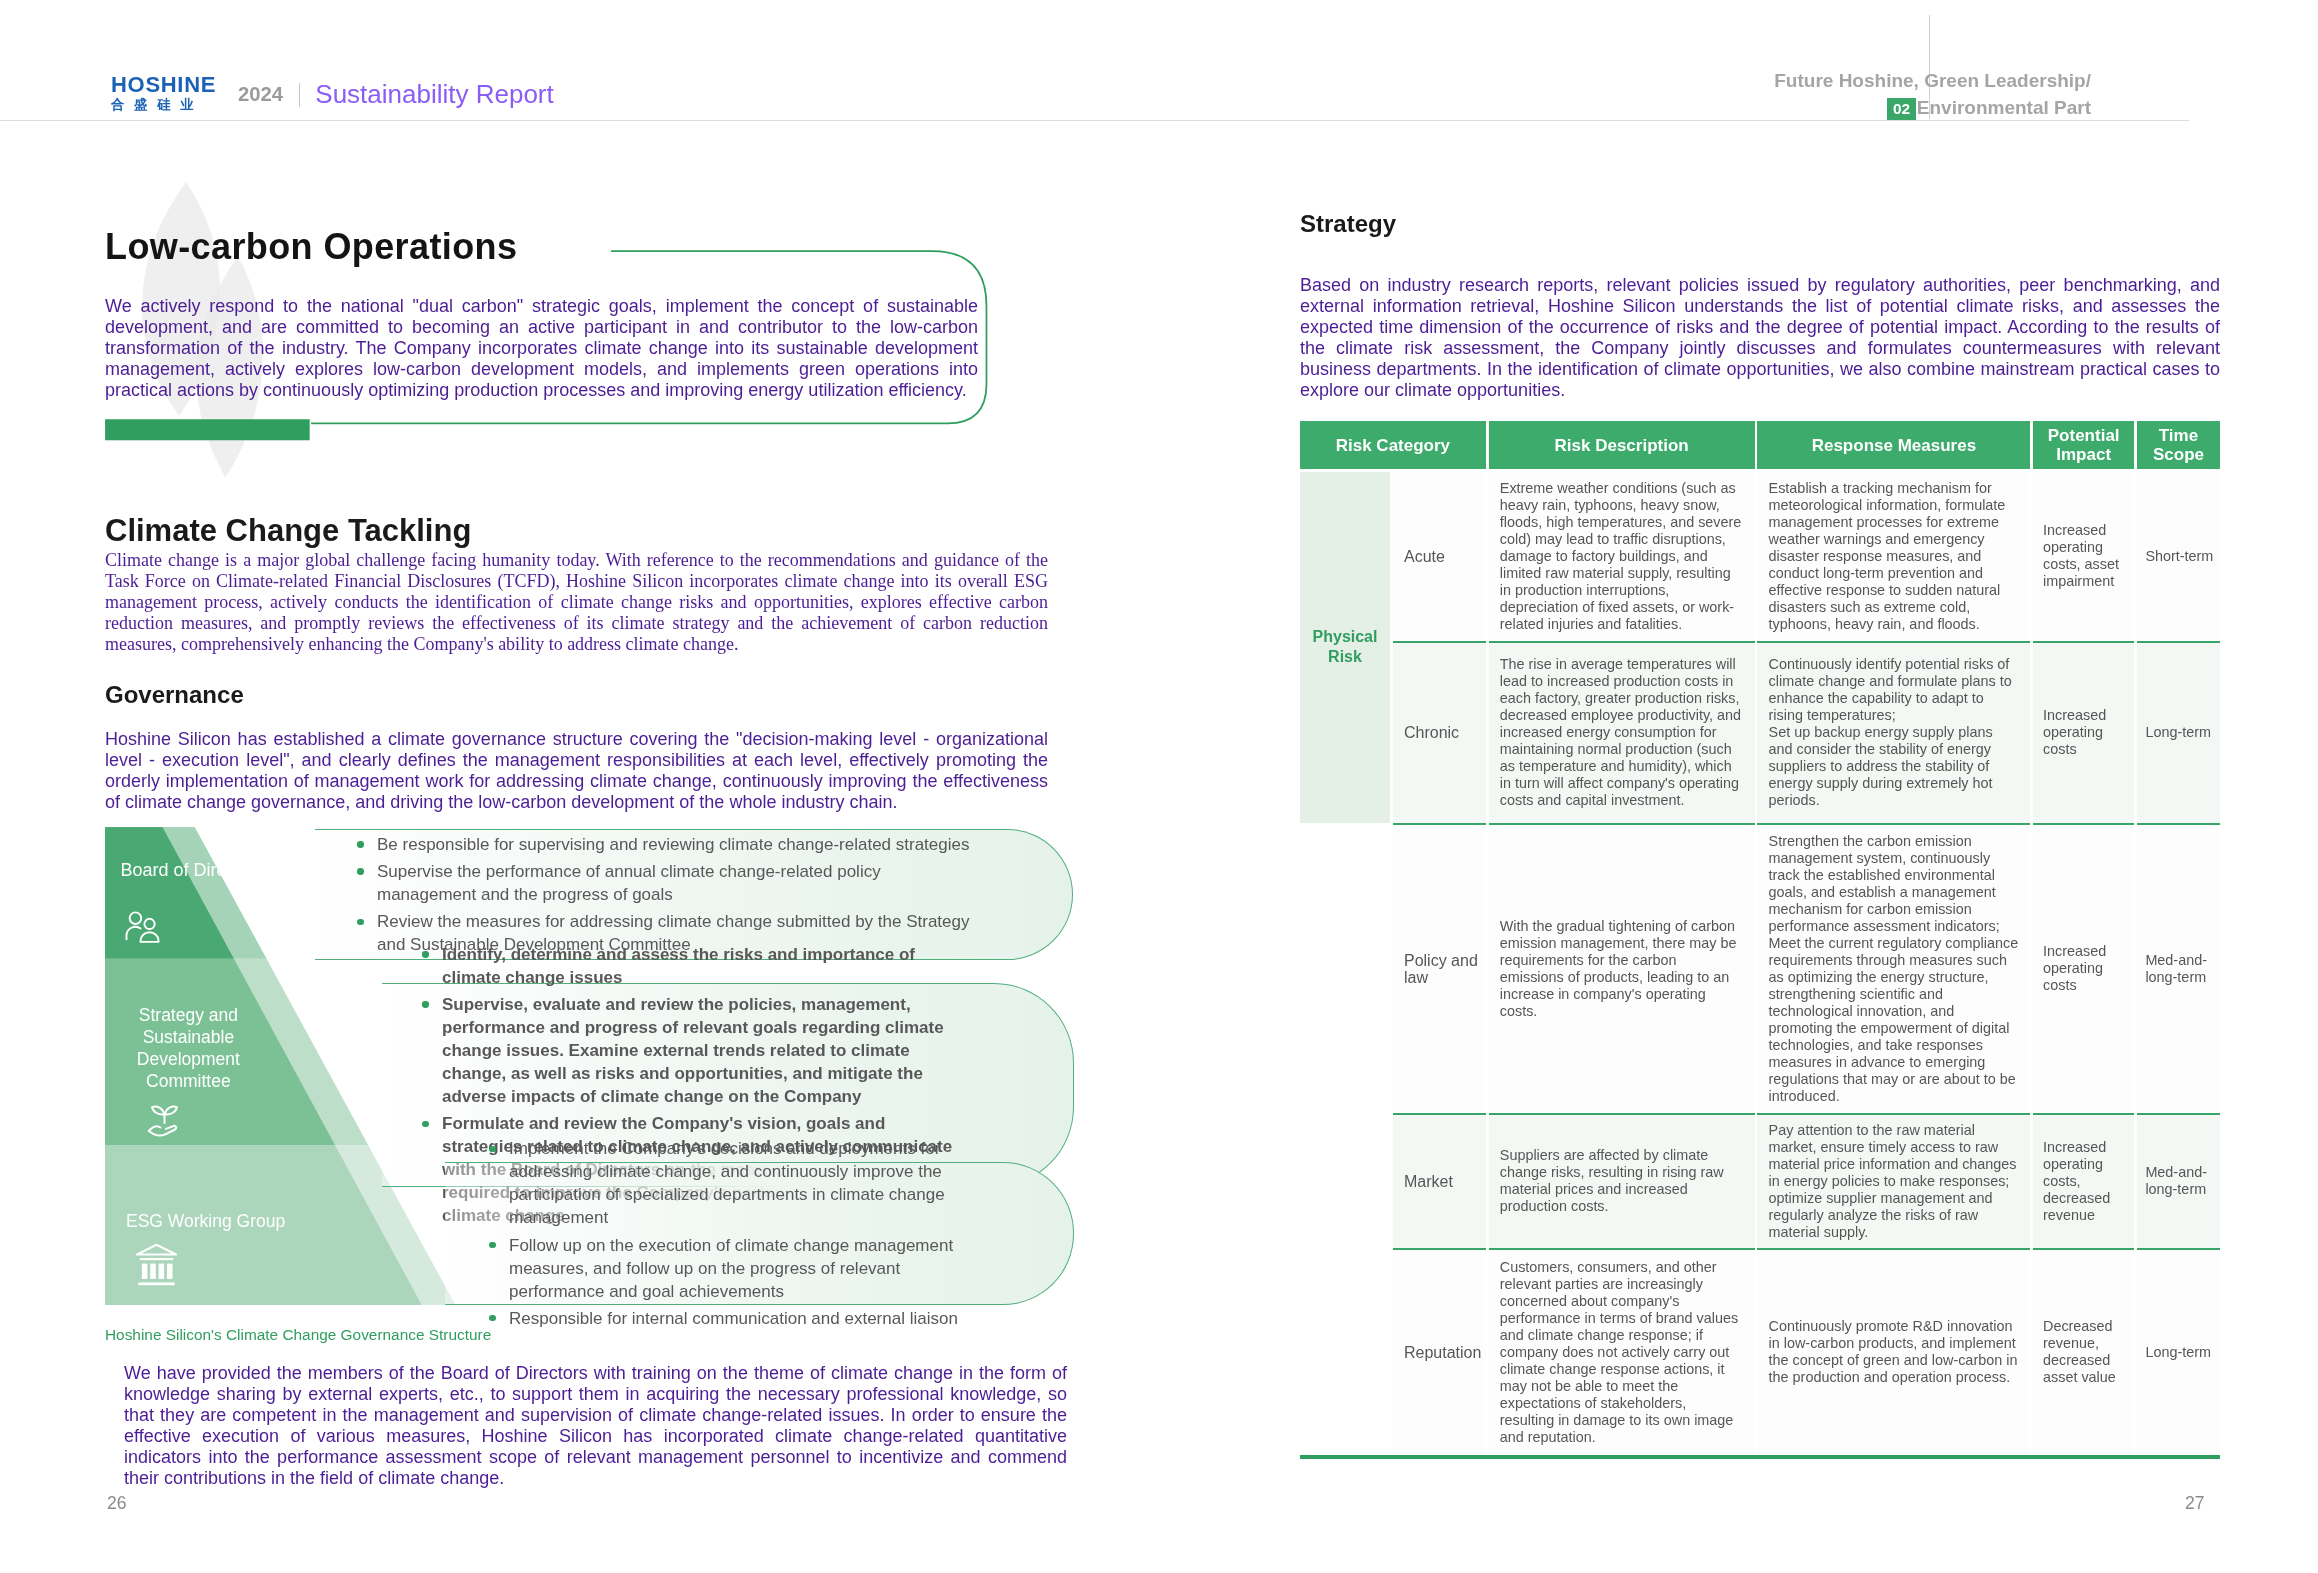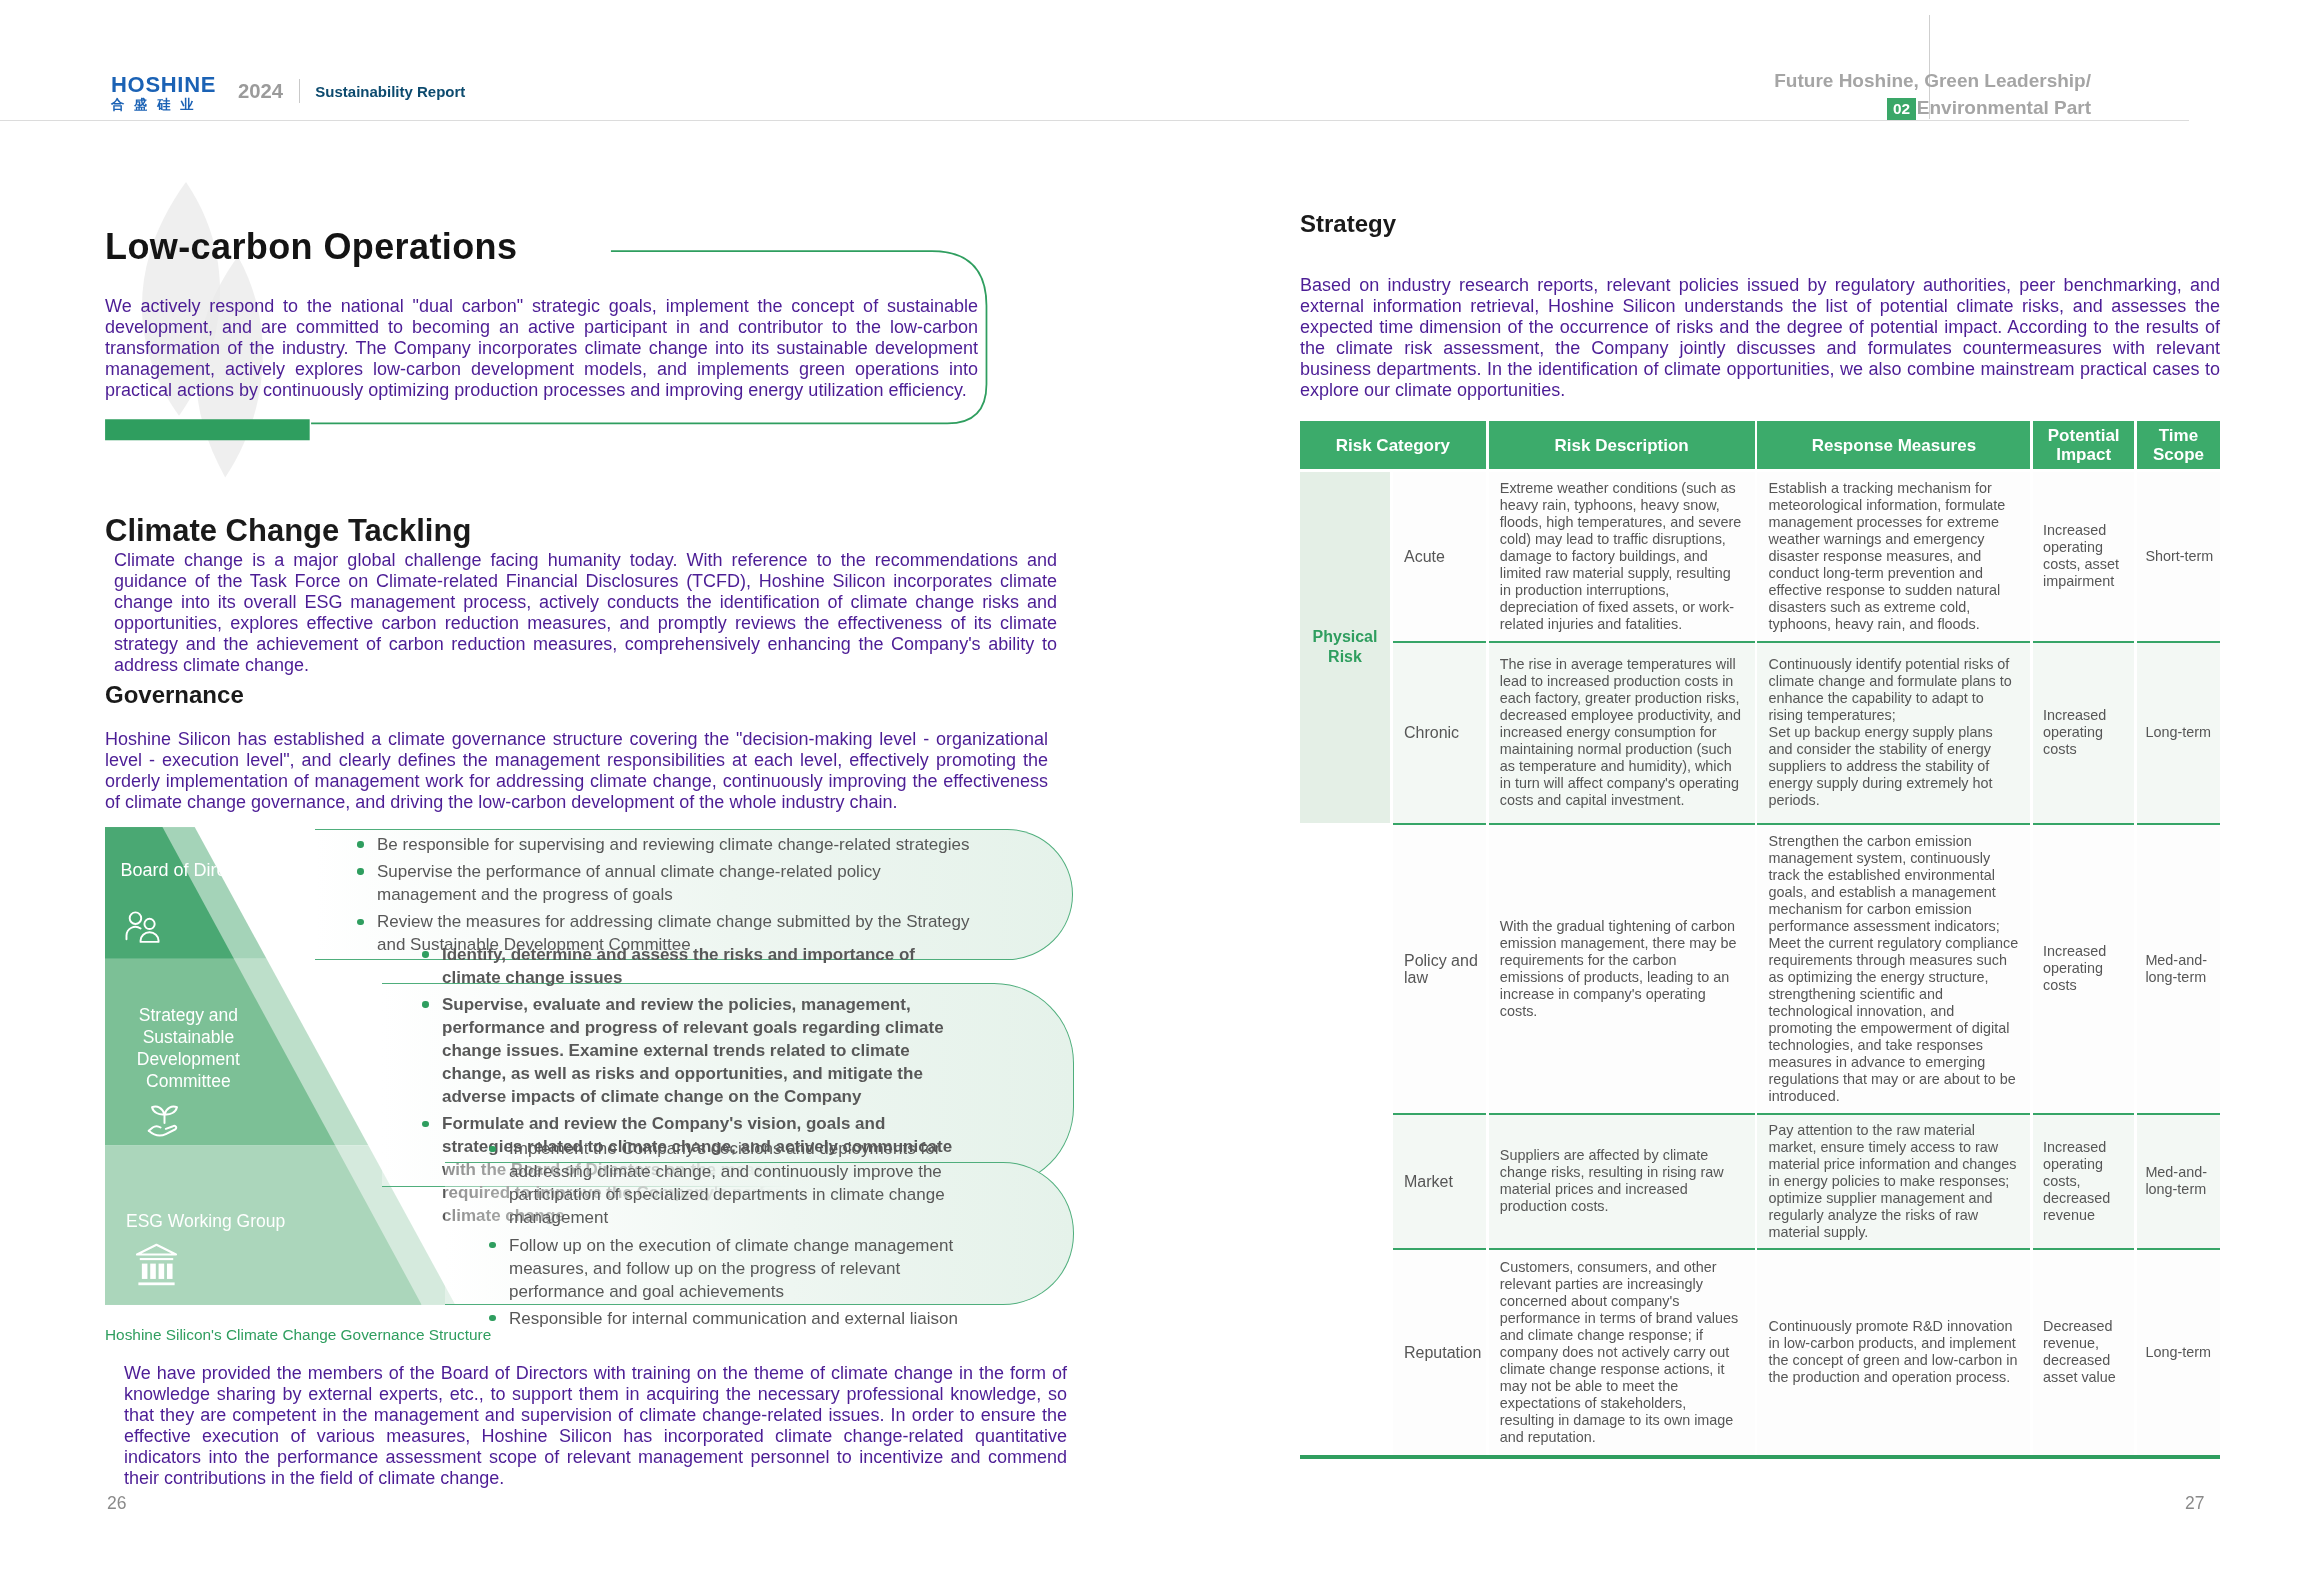--- a/index.html
+++ b/index.html
@@ -10,41 +10,41 @@
 
   
   .top-header { position:absolute; left:0; top:0; width:2189px; height:121px;
                 background:#fff; border-bottom:1.4px solid #dcdcdc; }
   .logo { position:absolute; left:111px; top:74px; line-height:1; }
   .logo-en { font-size:22px; font-weight:800; color:#1b62b5; letter-spacing:0.7px; }
   .logo-cn { font-size:13.3px; font-weight:700; color:#1b62b5; letter-spacing:9.8px; margin-top:2.1px; }
   .report-meta { position:absolute; left:238px; top:79px; display:flex; align-items:center; gap:15.4px; }
   .report-year { font-size:20.3px; font-weight:700; color:#9b9b9b; }
   .meta-divider { width:1.4px; height:24px; background:#c9c9c9; }
-  .report-name { font-size:15px; font-weight:700; color:#0c4a6e; }
+  .report-name { font-size:26px; font-weight:400; color:#8b5cf6; }
   .chapter { position:absolute; right:98px; top:0; height:121px; width:393px; }
   .chapter-line1 { position:absolute; right:0; top:70px; font-size:19px; font-weight:700; color:#a5a5a5; white-space:nowrap; }
   .chapter-line2 { position:absolute; right:0; top:97px; font-size:19px; font-weight:700; color:#a5a5a5; white-space:nowrap; }
   .chapter-vline { position:absolute; left:1929px; top:15.4px; width:1.4px; height:104px; background:#cfcfcf; }
   .chapter-badge { position:absolute; left:1887px; top:98px; width:29px; height:22.4px; background:#3aa768;
                    color:#fff; font-size:15.4px; font-weight:700; display:flex; align-items:center; justify-content:center; }
 
   
   .para { font-size:18px; line-height:21px; text-align:justify; color:#4c1d95; }
   .h1 { font-size:36px; font-weight:800; color:#141414; letter-spacing:0.4px; }
   .h2 { font-size:31px; font-weight:700; color:#1a1a1a; }
   .h3 { font-size:24px; font-weight:700; color:#1a1a1a; }
   .caption { font-size:15.4px; color:#2f9e5f; }
   .pagenum { position:absolute; top:1493px; font-size:17.5px; color:#8a8a8a; }
 
   
   .lp-title   { position:absolute; left:105px; top:226px; z-index:2; }
   .lp-intro   { position:absolute; left:105px; top:296px; width:873px; }
   .lp-h2      { position:absolute; left:105px; top:513px; }
-  .lp-p1      { position:absolute; left:114px; top:550px; width:943px; }
+  .lp-p1      { position:absolute; left:105px; top:550px; width:943px;font-family:Liberation Serif, serif; }
   .lp-h3      { position:absolute; left:105px; top:681px; }
   .lp-p2      { position:absolute; left:105px; top:729px; width:943px; }
   .lp-caption { position:absolute; left:105px; top:1326px; }
   .lp-p3      { position:absolute; left:105px; top:1363px; width:943px;margin-left:19px; }
 
   
   .diagram { position:absolute; left:105px; top:827px; width:974px; height:478px; }
   .band-label { position:absolute; color:#fff; z-index:2; }
   .lbl-1 { left:15.4px;  top:32px;  width:149px; font-size:18px; line-height:23px; font-weight:400; }
   .lbl-2 { left:1.4px;   top:177px; width:164px; font-size:17.5px; line-height:22px; text-align:center; }

